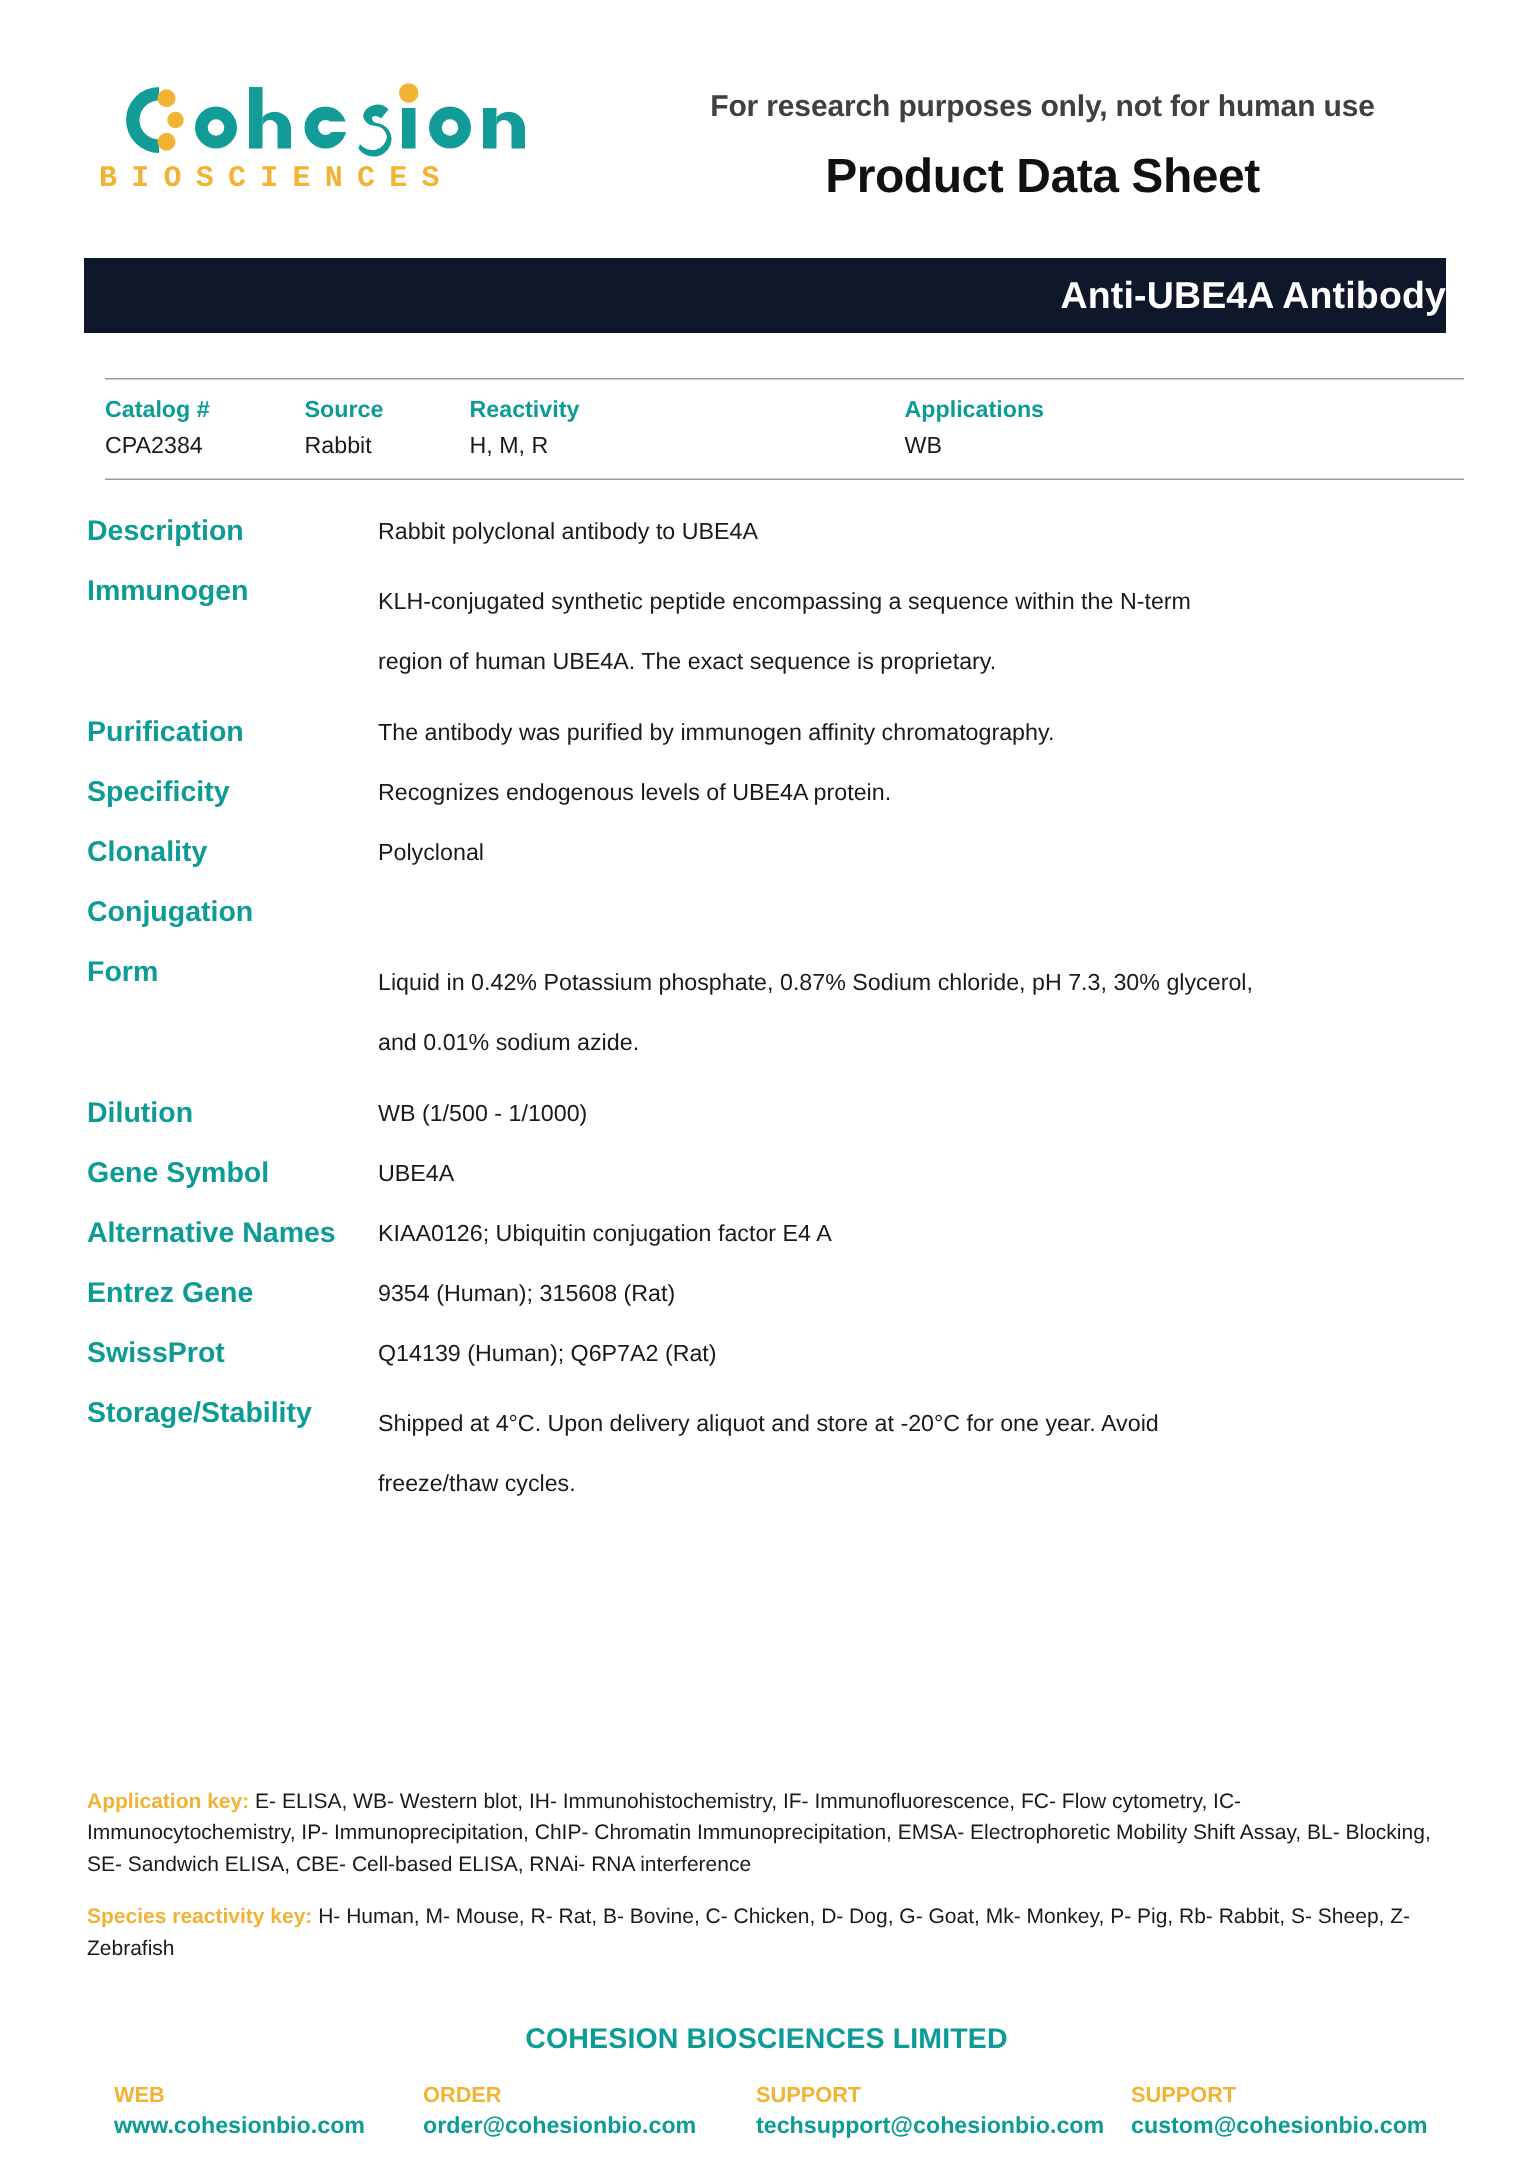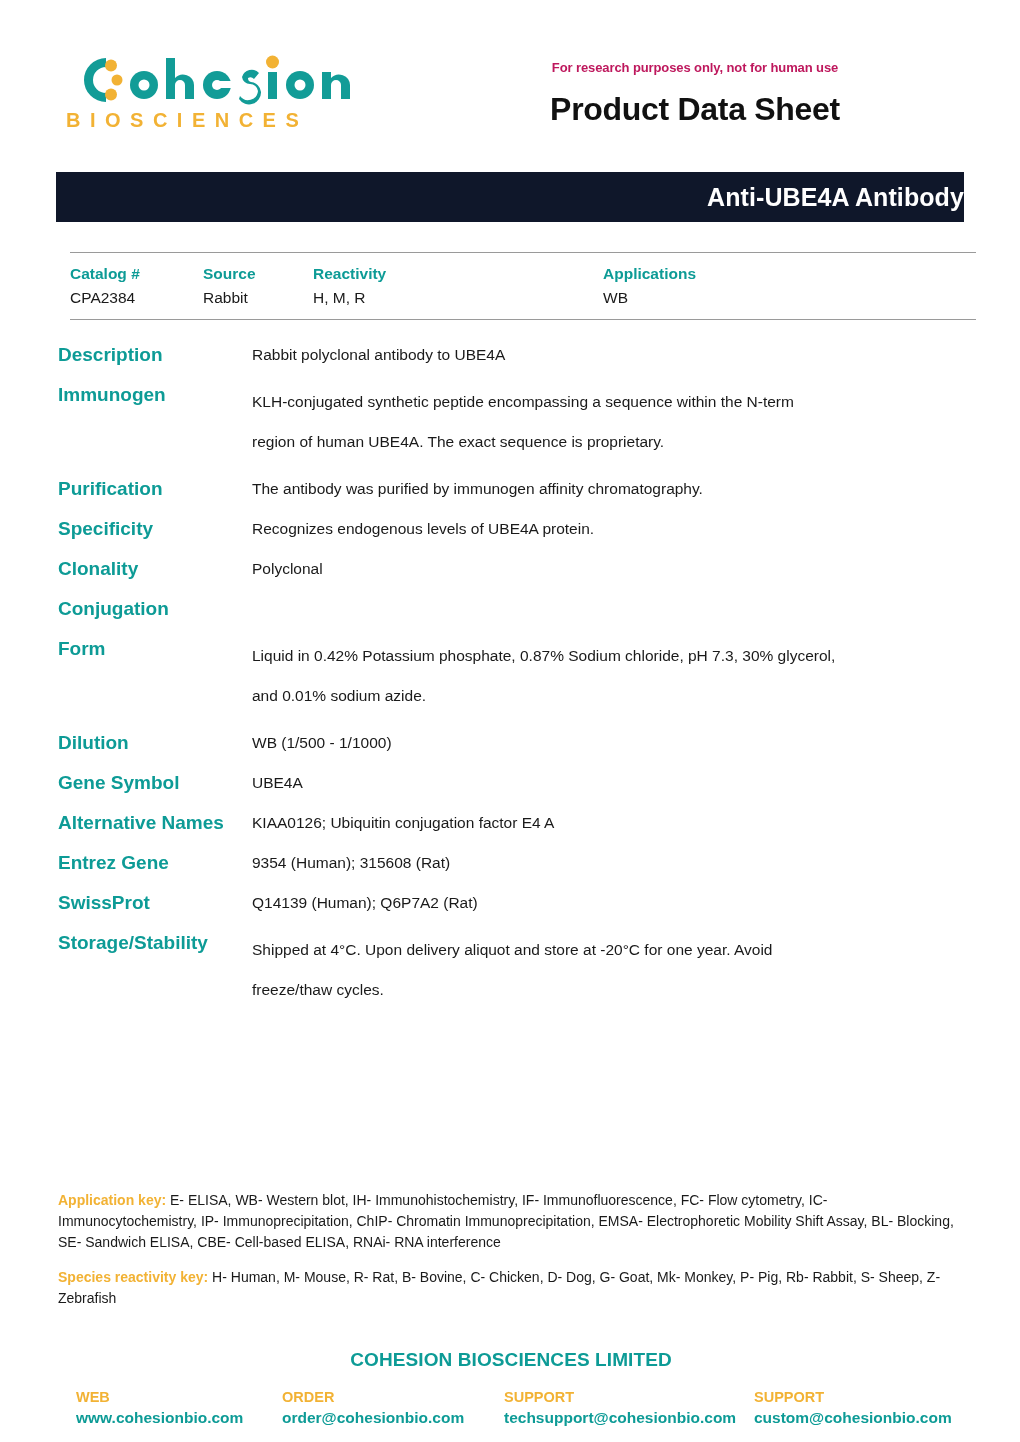--- a/index.html
+++ b/index.html
@@ -36,40 +36,40 @@
     width: 300px;
   }
   .logo-word {
     position: relative;
     height: 56px;
     width: 290px;
   }
   .logo-svg { display: block; }
   .logo-sub {
     margin-top: 2px;
-    font-family: Liberation Sans, sans-serif;
+    font-family: Liberation Mono, monospace;
     font-weight: bold;
     font-size: 20px;
     letter-spacing: 9.5px;
     color: #F2B234;
     line-height: 1;
     padding-left: 4px;
   }
 
   .header-right {
     position: absolute;
     left: 430px;
     top: 60px;
     width: 530px;
     text-align: center;
   }
   .research-note {
-    font-size: 13px;
-    font-weight: bold;
-    color: #be185d;
+    font-size: 20px;
+    font-weight: bold;
+    color: #404040;
     letter-spacing: -0.1px;
   }
   .pds-title {
     margin-top: 16px;
     font-size: 32px;
     font-weight: bold;
     color: #111111;
     letter-spacing: -0.3px;
   }
 

